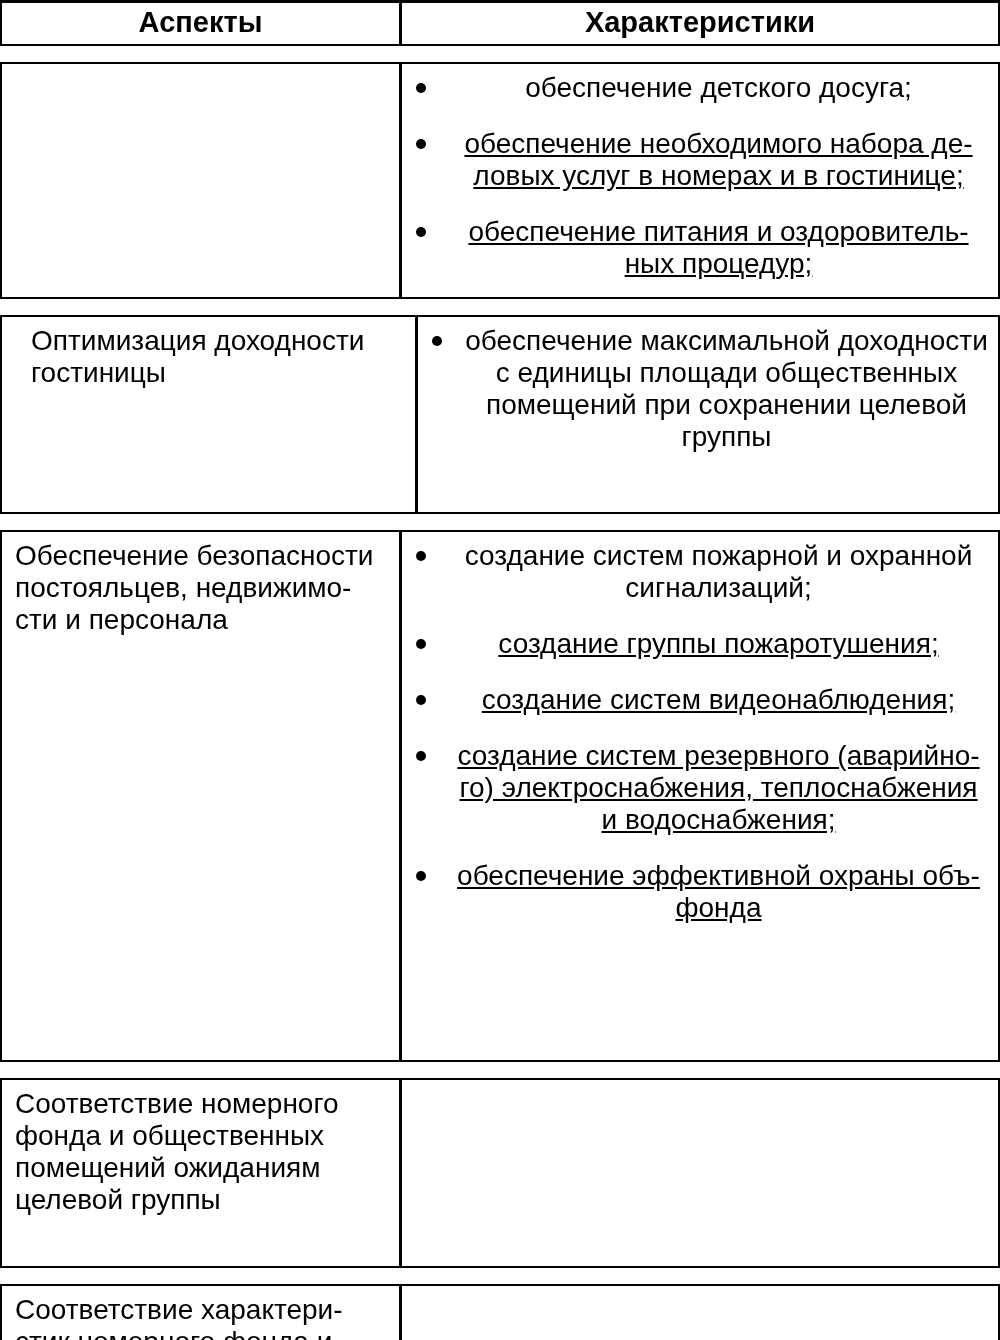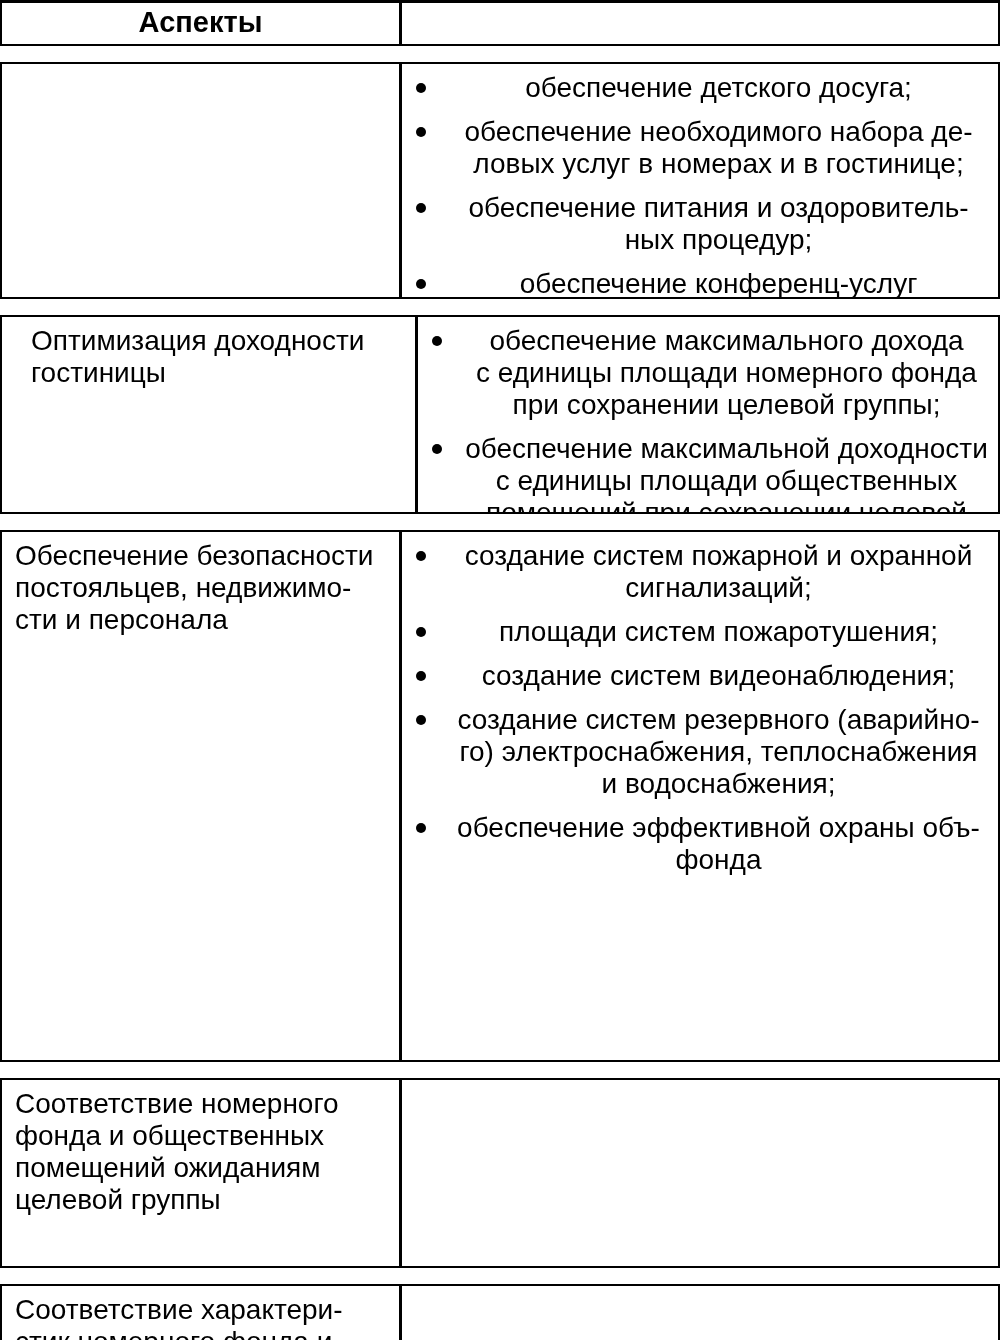--- a/index.html
+++ b/index.html
@@ -68,21 +68,22 @@
     margin: 0;
     padding: 8px 6px 8px 0;
   }
   .bullet-item {
     display: grid;
     grid-template-columns: 43px 1fr;
     align-items: start;
     text-align: center;
   }
   .bullet-item + .bullet-item {
-    margin-top: 12px;
+    margin-top: 24px;
+    text-decoration: underline;
   }
   .bullet-marker {
     width: 10px;
     height: 10px;
     border-radius: 50%;
     background: #000000;
     margin-left: 14px;
     margin-top: 11px;
   }
   .bullet-text {
@@ -92,20 +93,21 @@
   }
 </style>
 </head>
 <body>
 
 <div class="page">
   <div class="table">
 
     <div class="row header-row">
       <div class="cell aspect-cell header-cell">Аспекты</div>
+      <div class="cell chars-cell header-cell">Характеристики</div>
     </div>
 
     <div class="row row-1">
       <div class="cell aspect-cell">
         <span class="aspect-text"></span>
       </div>
       <div class="cell chars-cell">
         <ul class="bullets">
           <li class="bullet-item">
             <span class="bullet-marker"></span>
@@ -129,26 +131,20 @@
       </div>
     </div>
 
     <div class="row row-2">
       <div class="cell aspect-cell">
         <span class="aspect-text">Оптимизация доходности
 гостиницы</span>
       </div>
       <div class="cell chars-cell">
         <ul class="bullets">
-          <li class="bullet-item">
-            <span class="bullet-marker"></span>
-            <span class="bullet-text">обеспечение максимального дохода
-с единицы площади номерного фонда
-при сохранении целевой группы;</span>
-          </li>
           <li class="bullet-item">
             <span class="bullet-marker"></span>
             <span class="bullet-text">обеспечение максимальной доходности
 с единицы площади общественных
 помещений при сохранении целевой
 группы</span>
           </li>
         </ul>
       </div>
     </div>
@@ -161,21 +157,21 @@
       </div>
       <div class="cell chars-cell">
         <ul class="bullets">
           <li class="bullet-item">
             <span class="bullet-marker"></span>
             <span class="bullet-text">создание систем пожарной и охранной
 сигнализаций;</span>
           </li>
           <li class="bullet-item">
             <span class="bullet-marker"></span>
-            <span class="bullet-text">площади систем пожаротушения;</span>
+            <span class="bullet-text">создание группы пожаротушения;</span>
           </li>
           <li class="bullet-item">
             <span class="bullet-marker"></span>
             <span class="bullet-text">создание систем видеонаблюдения;</span>
           </li>
           <li class="bullet-item">
             <span class="bullet-marker"></span>
             <span class="bullet-text">создание систем резервного (аварийно-
 го) электроснабжения, теплоснабжения
 и водоснабжения;</span>

